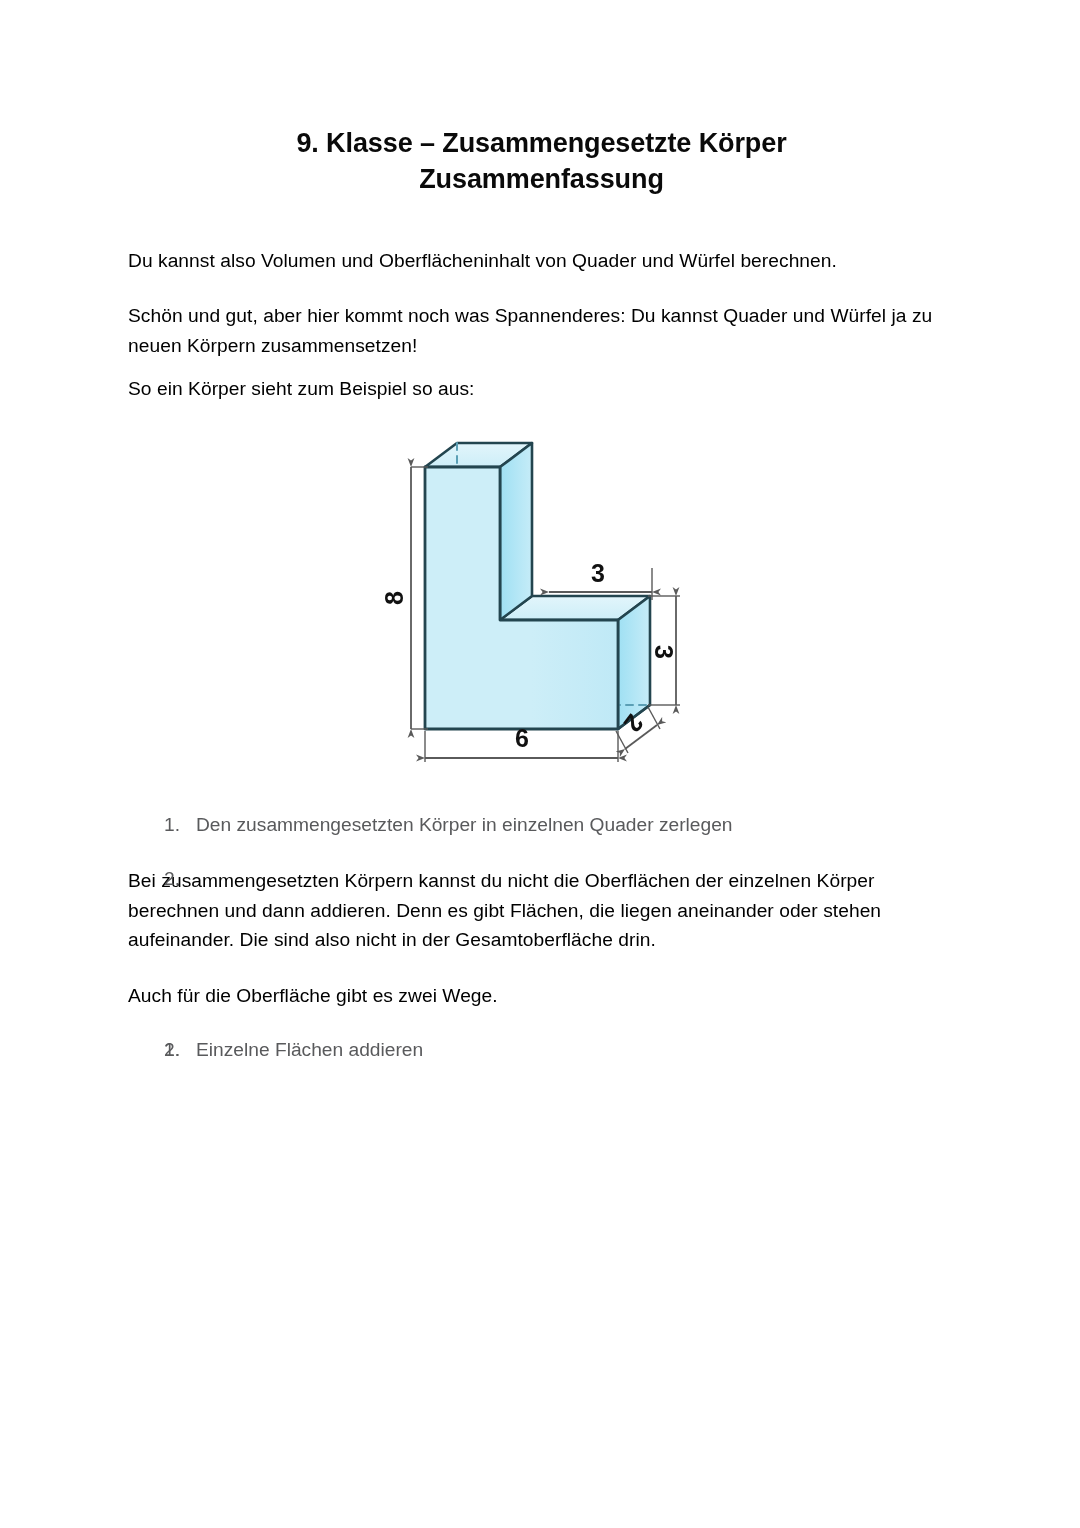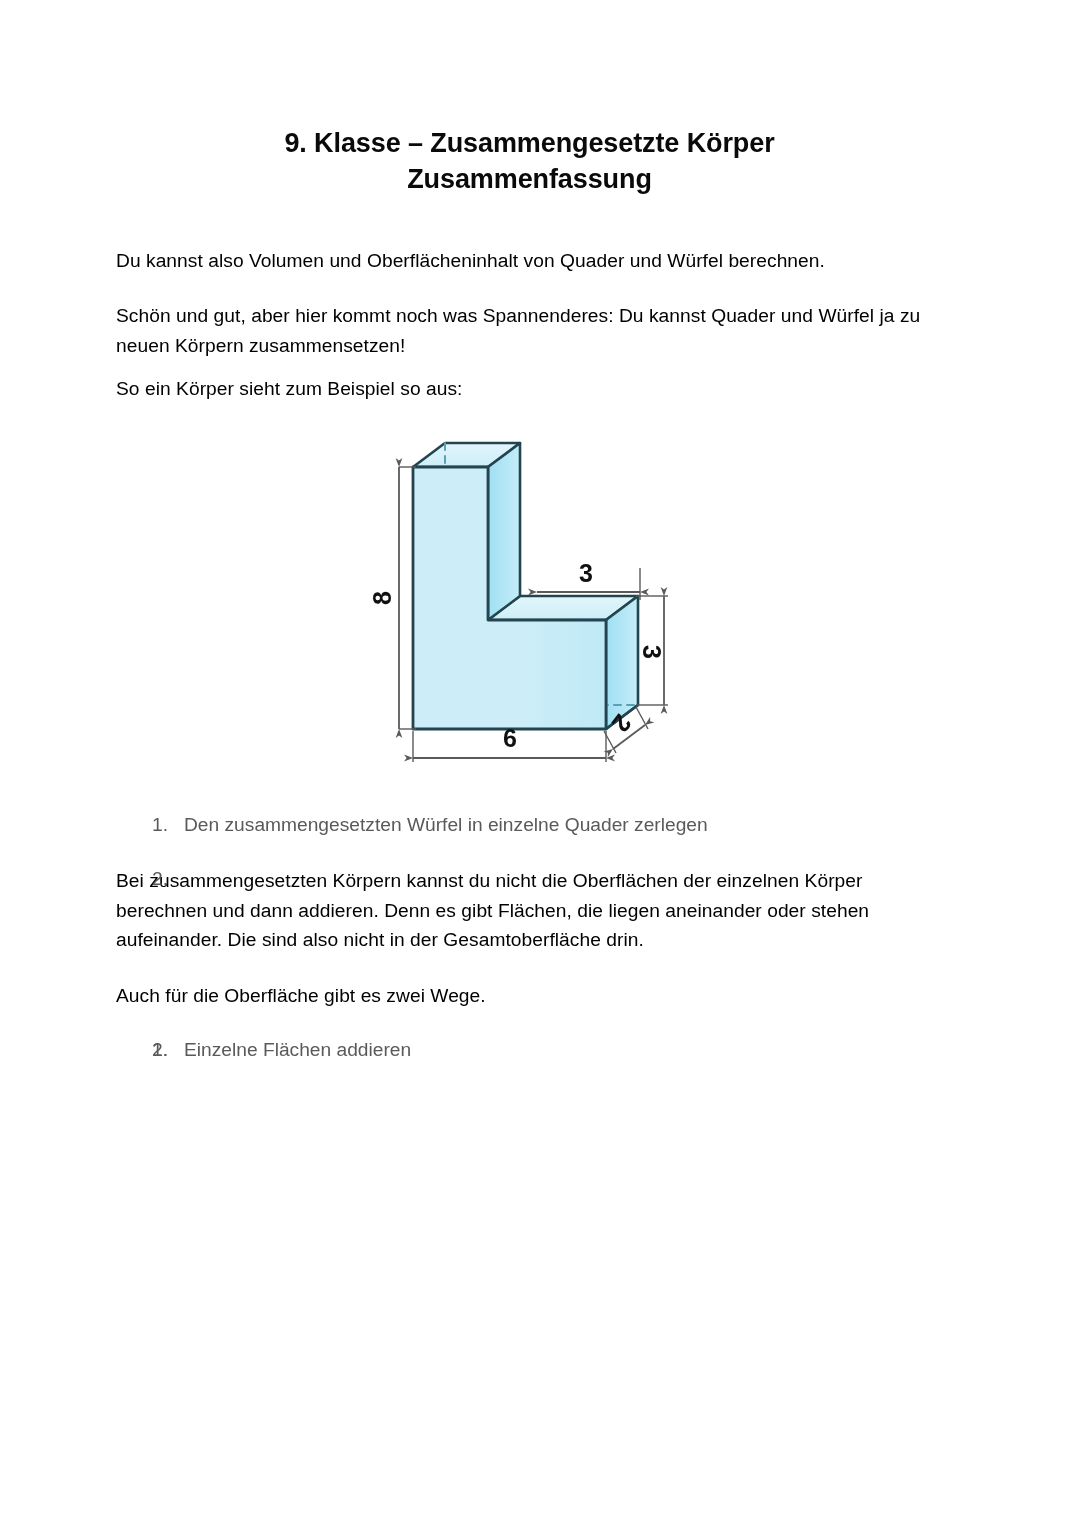--- a/index.html
+++ b/index.html
@@ -14,21 +14,21 @@
     font-family: "Liberation Sans", sans-serif;
     overflow: hidden;
   }
   .page {
     position: absolute;
     inset: 0;
     background: #ffffff;
   }
   .content {
     position: absolute;
-    left: 116px;
+    left: 128px;
     top: 0;
     width: 827px;
   }
 
   
   .doc-title {
     margin: 0;
     padding-top: 126px;
     text-align: center;
     font-size: 27px;
@@ -199,21 +199,21 @@
           <line x1="520" y1="273" x2="532" y2="295" stroke="#5a5a5a" stroke-width="1.4"></line>
           <text x="504" y="288" transform="rotate(127 504 288)" text-anchor="middle" dominant-baseline="middle" font-family="'Liberation Sans', sans-serif" font-size="25" font-weight="bold" fill="#111111">2</text>
         </g>
       </svg>
     </div>
 
 
     <ol class="num-list first">
       <li>
         <span class="marker">1.</span>
-        <span>Den zusammengesetzten Würfel in einzelne Quader zerlegen</span>
+        <span>Den zusammengesetzten Körper in einzelnen Quader zerlegen</span>
       </li>
       <li>
         <span class="marker">2.</span>
       </li>
     </ol>
 
     <p class="para p-mid2">Bei zusammengesetzten Körpern kannst du nicht die Oberflächen der einzelnen Körper berechnen und dann addieren. Denn es gibt Flächen, die liegen aneinander oder stehen aufeinander. Die sind also nicht in der Gesamtoberfläche drin.</p>
     <p class="para p-mid3">Auch für die Oberfläche gibt es zwei Wege.</p>
 
     <ol class="num-list second">

